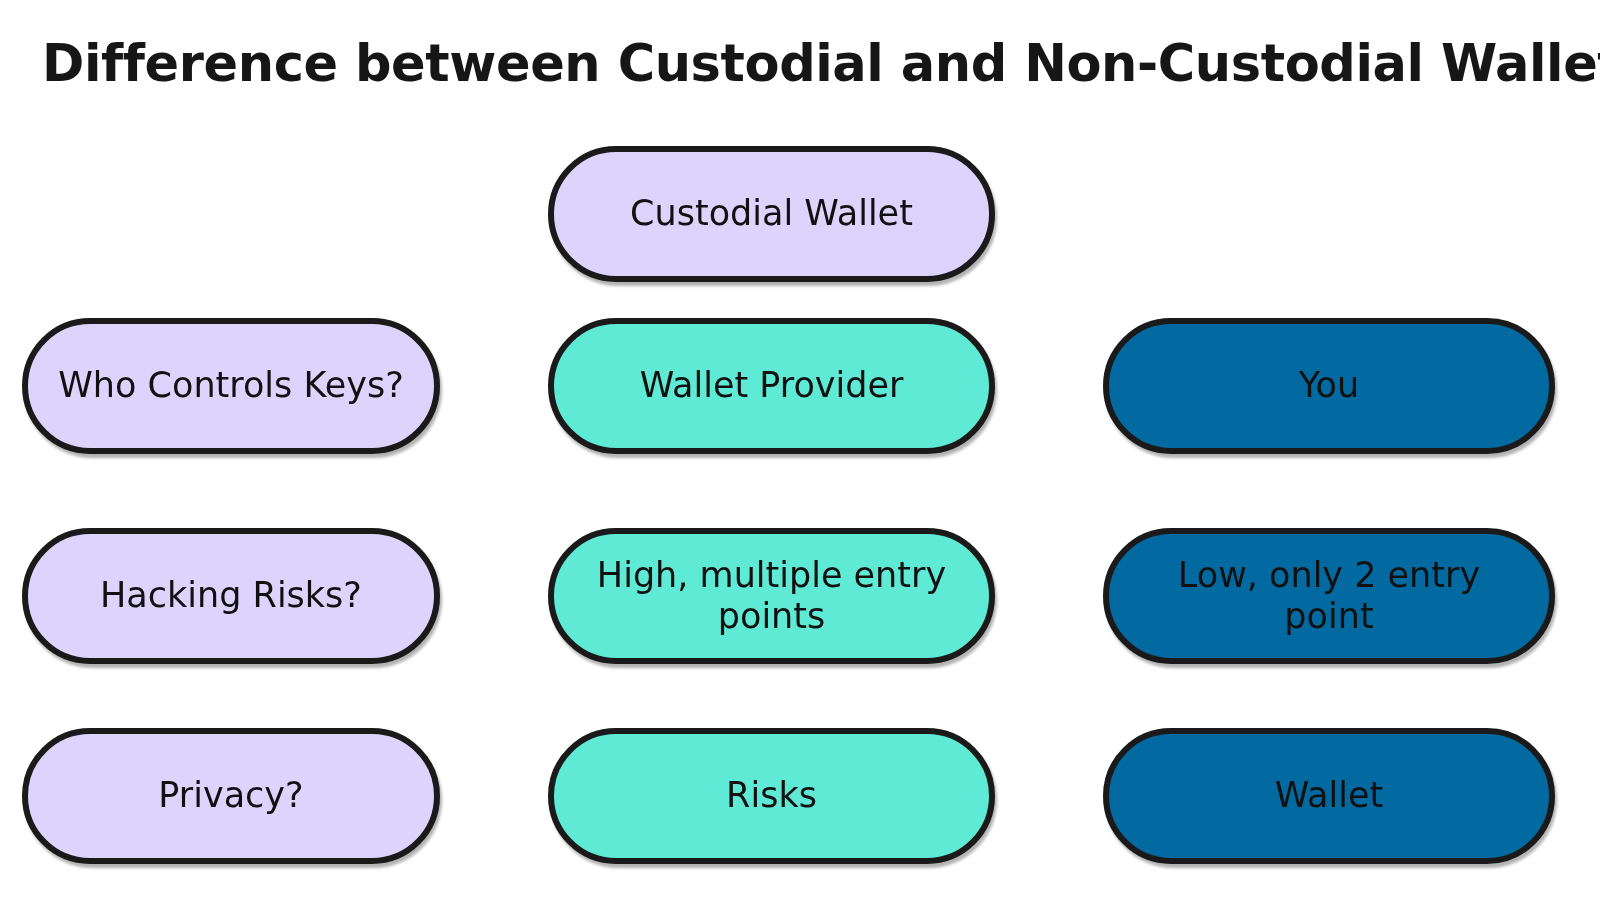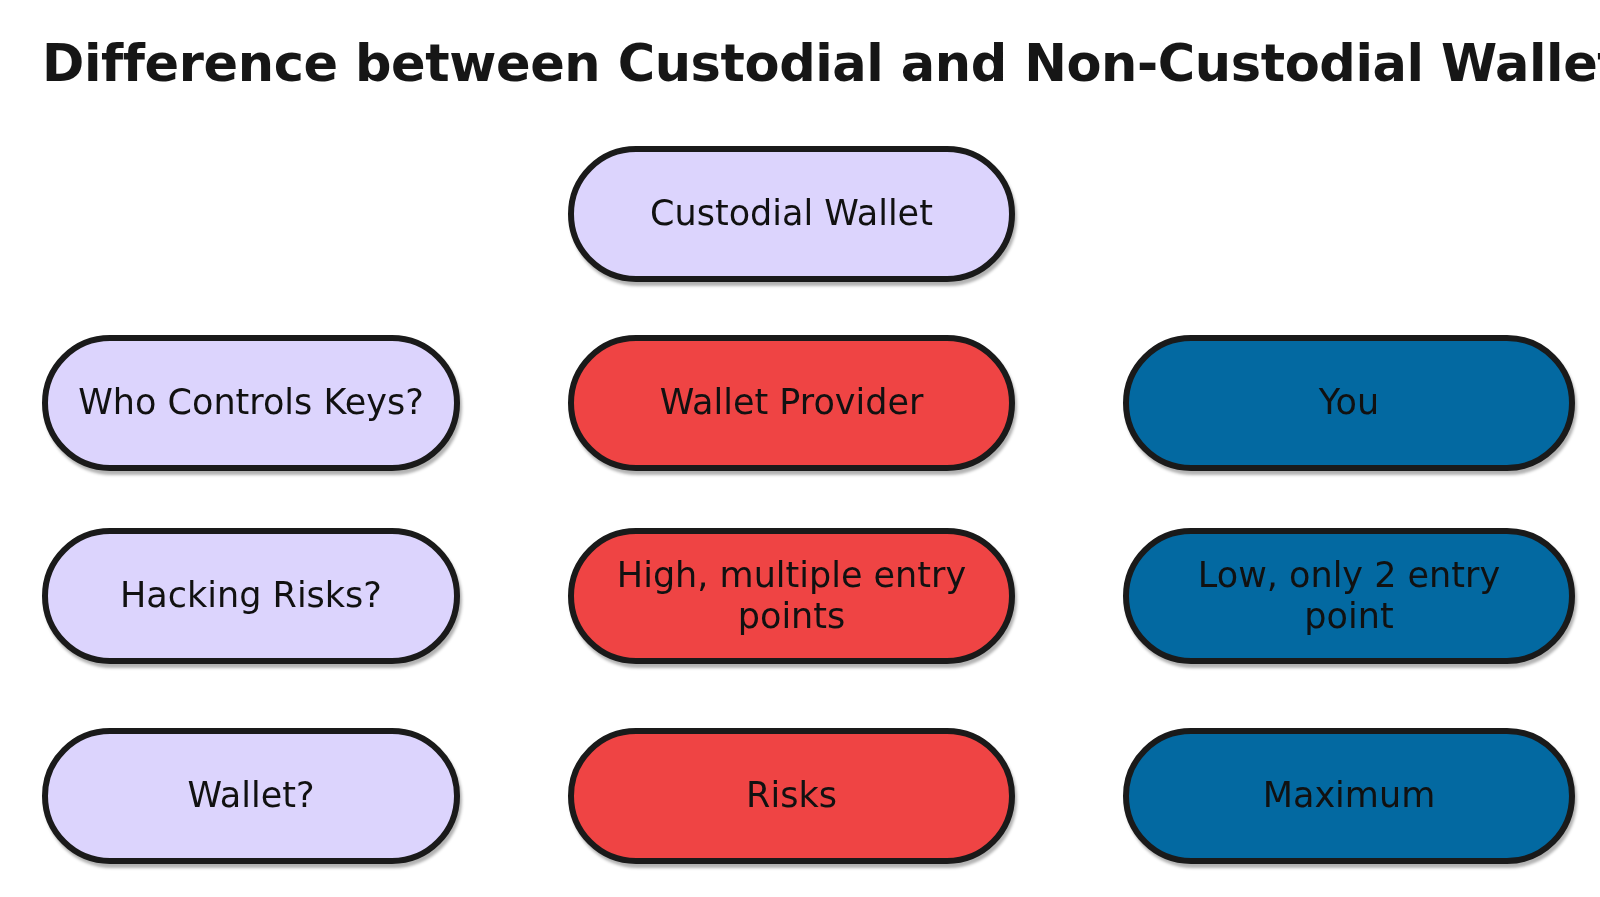--- a/index.html
+++ b/index.html
@@ -38,25 +38,24 @@
     left: 0;
     top: 0;
     width: 1600px;
     height: 897px;
   }
 
   .grid-row {
     position: absolute;
     left: 0;
     width: 1376px;
-    margin-left: 20px;
   }
 
   .row-header { top: 146px;  height: 136px; }
-  .row-0      { top: 335px;  height: 136px; }
+  .row-0      { top: 318px;  height: 136px; }
   .row-1      { top: 528px;  height: 136px; }
   .row-2      { top: 728px;  height: 136px; }
 
   .cell {
     position: absolute;
     top: 0;
     height: 100%;
     box-sizing: border-box;
     border: 6px solid #1A1A1A;
     border-radius: 70px;
@@ -77,21 +76,21 @@
     background: transparent;
   }
 
   
   .col-0 { left: 22px;   width: 418px; }
   .col-1 { left: 548px;  width: 447px; }
   .col-2 { left: 1103px; width: 452px; }
 
   
   .fill-lavender { background: #DCD4FD; }
-  .fill-red      { background: #ef4444; }
+  .fill-red      { background: #5eead4; }
   .fill-green    { background: #0369a1; }
 
   .cell-text {
     display: block;
     width: 100%;
   }
 </style>
 </head>
 <body>
 
@@ -125,23 +124,23 @@
     <div class="cell col-0 fill-lavender">
       <span class="cell-text">Hacking Risks?</span>
     </div>
     <div class="cell col-2 fill-green">
       <span class="cell-text">Low, only 2 entry point</span>
     </div>
   </div>
 
   <div class="grid-row row-2">
     <div class="cell col-0 fill-lavender">
-      <span class="cell-text">Wallet?</span>
+      <span class="cell-text">Privacy?</span>
     </div>
     <div class="cell col-1 fill-red">
       <span class="cell-text">Risks</span>
     </div>
     <div class="cell col-2 fill-green">
-      <span class="cell-text">Maximum</span>
+      <span class="cell-text">Wallet</span>
     </div>
   </div>
 
 </div>
 
 </body></html>

